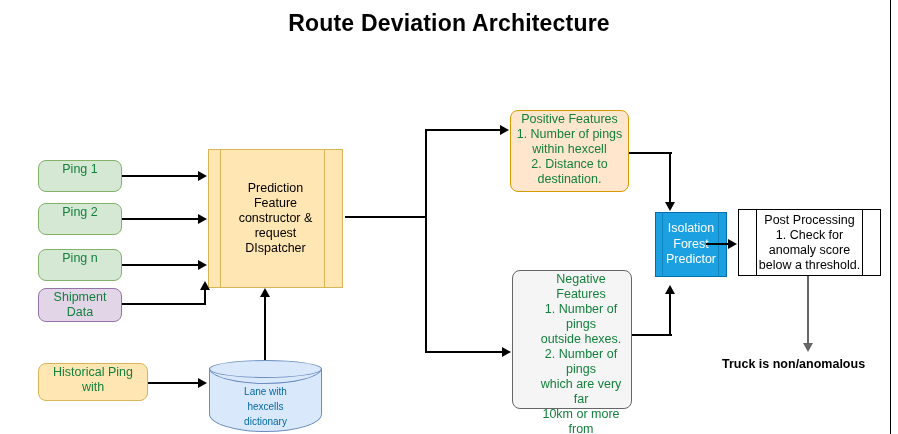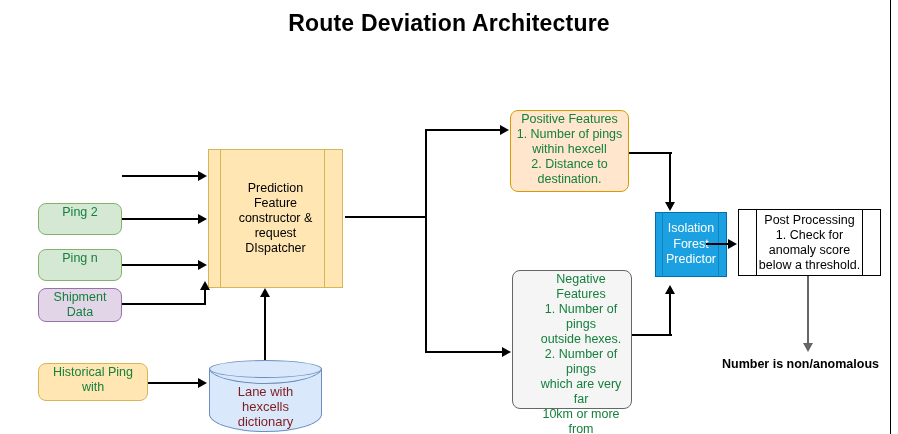--- a/index.html
+++ b/index.html
@@ -159,23 +159,23 @@
     border-top: none;
     border-radius: 0 0 50% 50% / 0 0 100% 100%;
     box-sizing: border-box;
     background: transparent;
   }
   #node-cylinder .cyl-label {
     position: absolute;
     left: 0; right: 0;
     top: 24px;
     text-align: center;
-    font-size: 13px;
+    font-size: 10px;
     line-height: 15px;
-    color: #7f1d1d;
+    color: #0369a1;
     white-space: pre-line;
   }
 
   
   .conn {
     position: absolute;
     background: #000000;
   }
   .conn.h { height: 1.6px; }
   .conn.v { width: 1.6px; }
@@ -213,20 +213,23 @@
 </style>
 </head>
 <body>
 
 <div id="canvas">
 
   <div id="frame-right-border"></div>
 
   <div id="diagram-title">Route Deviation Architecture</div>
 
+  <div class="node rounded ping" id="node-ping1" style="left:38px; top:160px; width:84px; height:32px;">
+    <span class="txt">Ping 1</span>
+  </div>
 
   <div class="node rounded ping" id="node-ping2" style="left:38px; top:203px; width:84px; height:32px;">
     <span class="txt">Ping 2</span>
   </div>
 
   <div class="node rounded shipment" id="node-shipment" style="left:38px; top:288px; width:84px; height:34px;">
     <span class="txt">Shipment
 Data</span>
   </div>
 
@@ -331,15 +334,15 @@
   <div class="conn h" style="left:632px; top:334px; width:40px;"></div>
   <div class="conn v" style="left:669px; top:292px; height:43px;"></div>
   <div class="arrowhead arrow-up" style="left:665px; top:285px;"></div>
 
   <div class="conn h" style="left:706px; top:243px; width:26px;"></div>
   <div class="arrowhead arrow-right" style="left:728px; top:239px;"></div>
 
   <div class="conn v gray" style="left:807px; top:276px; height:69px;"></div>
   <div class="arrowhead arrow-down gray" style="left:803px; top:343px;"></div>
 
-  <div id="label-outcome" style="left:722px; top:357px;">Number  is  non/anomalous</div>
+  <div id="label-outcome" style="left:722px; top:357px;">Truck  is  non/anomalous</div>
 
 </div>
 
 </body></html>

